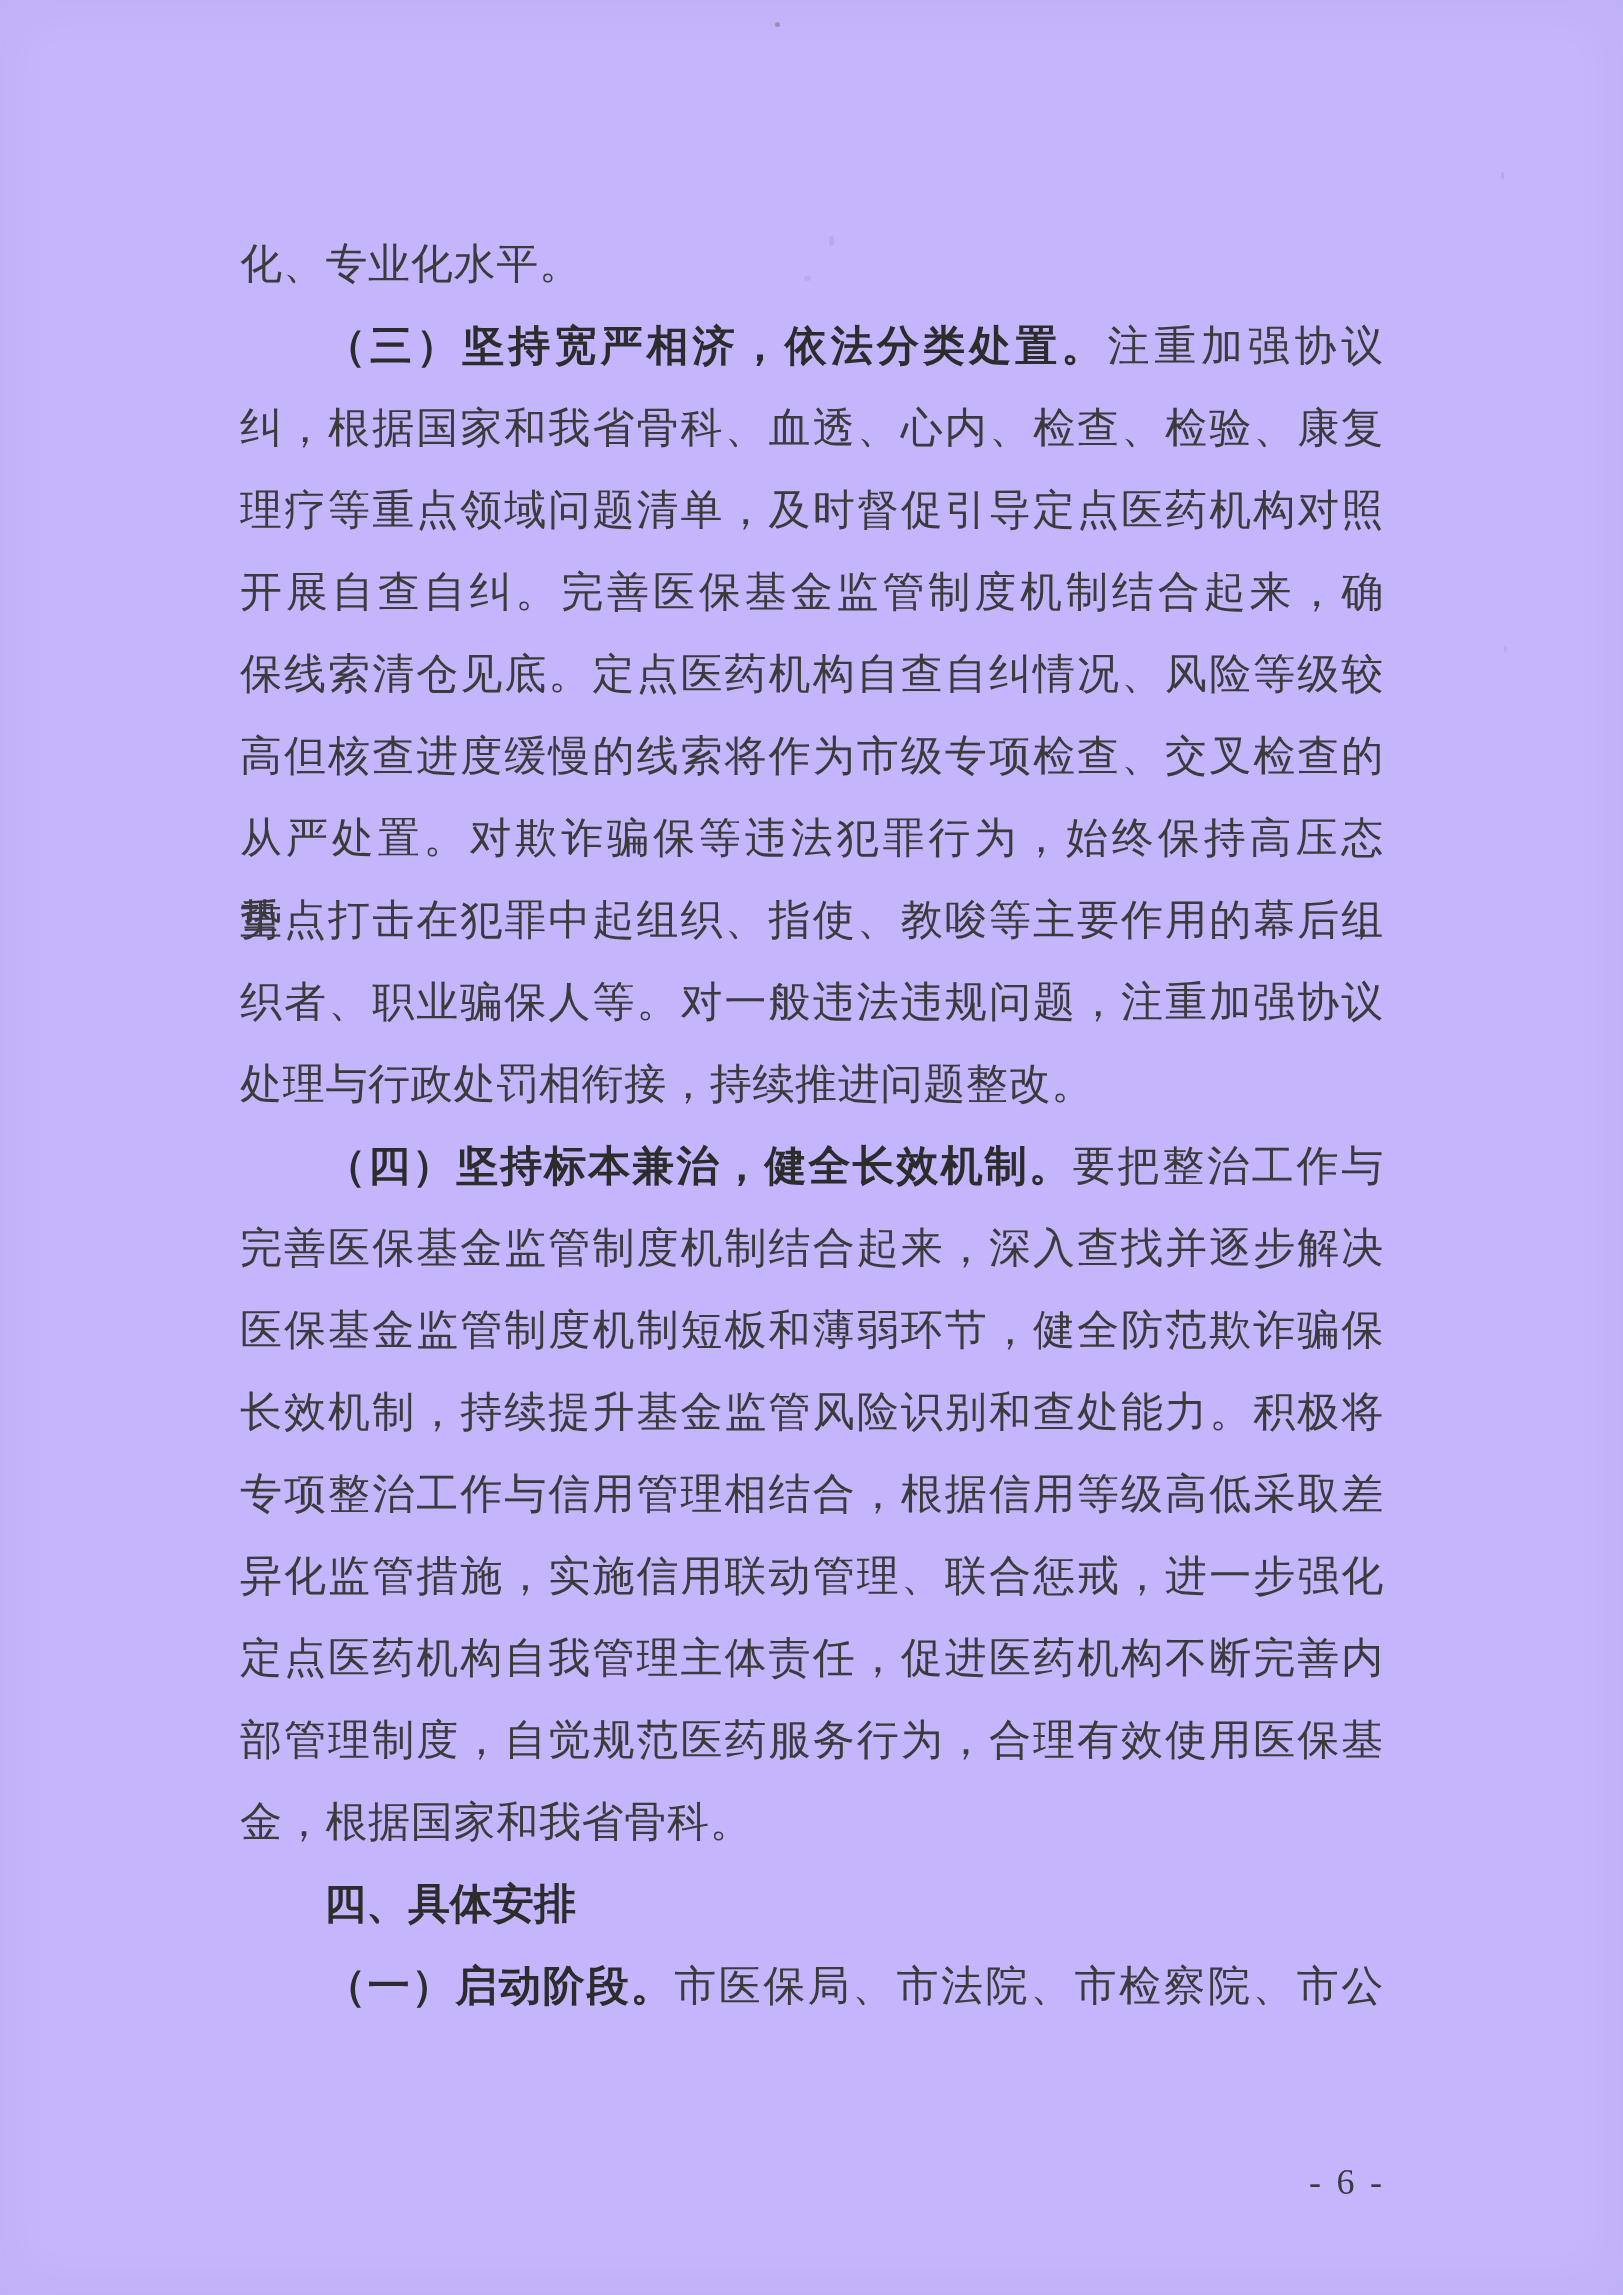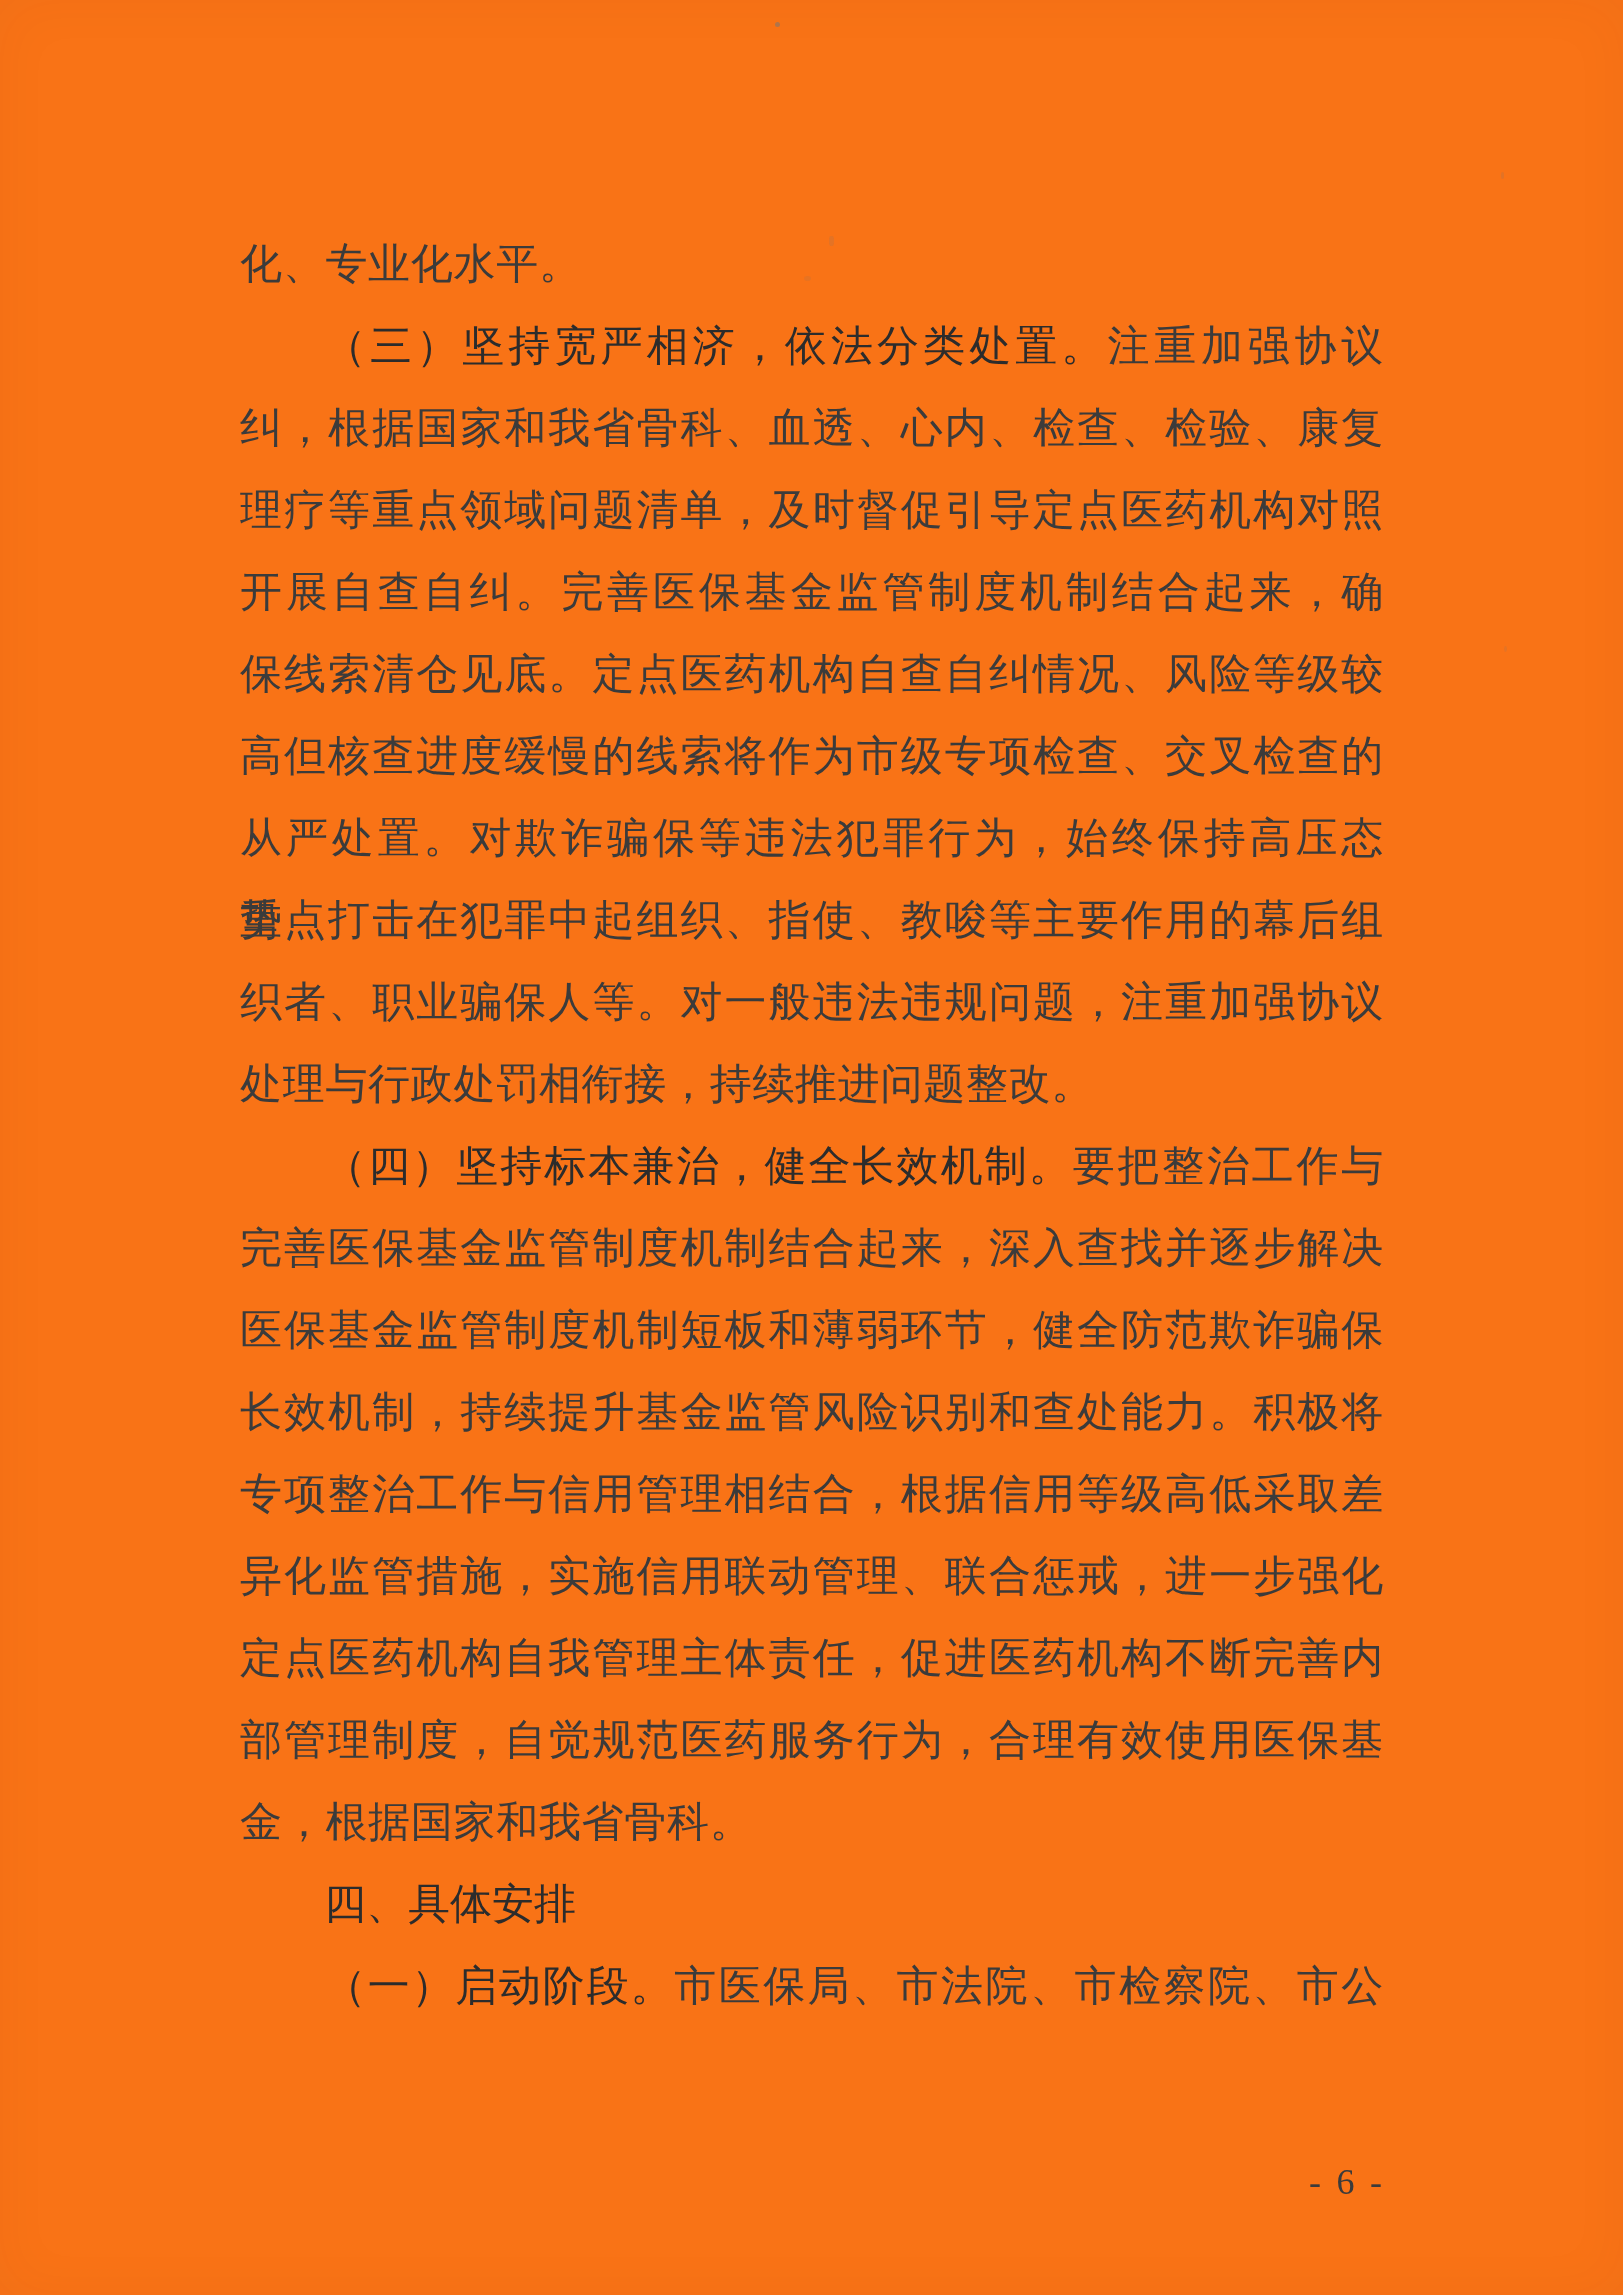--- a/index.html
+++ b/index.html
@@ -1,19 +1,19 @@
 <!DOCTYPE html>
 <html style="font-size:10.5px"><head>
 <meta charset="utf-8">
 <style>
   html,body{margin:0;padding:0;background:#d9d7d3;}
   .page{
     position:relative;
     width:1623px;height:2295px;
-    background:#f97316;
+    background:#c4b5fd;
     overflow:hidden;
     font-family:"Liberation Serif","DejaVu Serif",serif;
     box-shadow:inset 0 0 59px rgba(60,55,45,0.045);
   }
   .doc-text{
     position:absolute;
     left:240px;top:223px;width:1144px;
     color:#3b3b3b;
   }
   .line{
@@ -24,21 +24,21 @@
     text-align:left;
   }
   .line.fill{
     white-space:normal;
     text-align:justify;
     text-align-last:justify;
   }
   .line.indent{ text-indent:84px; }
   .seg{ font-weight:400; letter-spacing:0.7px; }
   .seg.bold{
-    font-weight:400;
+    font-weight:700;
     font-family:"Liberation Sans","DejaVu Sans",sans-serif;
     color:#2c2c2c;
     letter-spacing:0;
   }
   .page-number{
     position:absolute;
     left:1309px;top:2161px;
     font-size:36px;
     color:#3b3b3b;
     word-spacing:6.5px;

